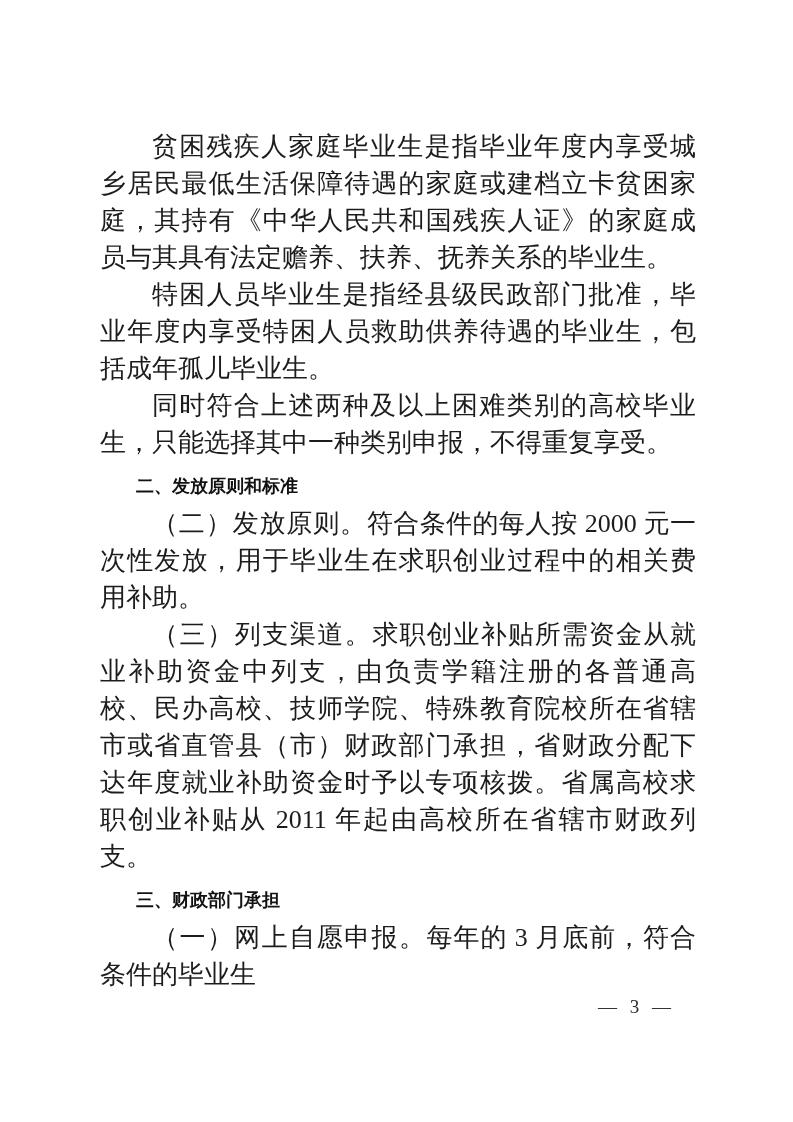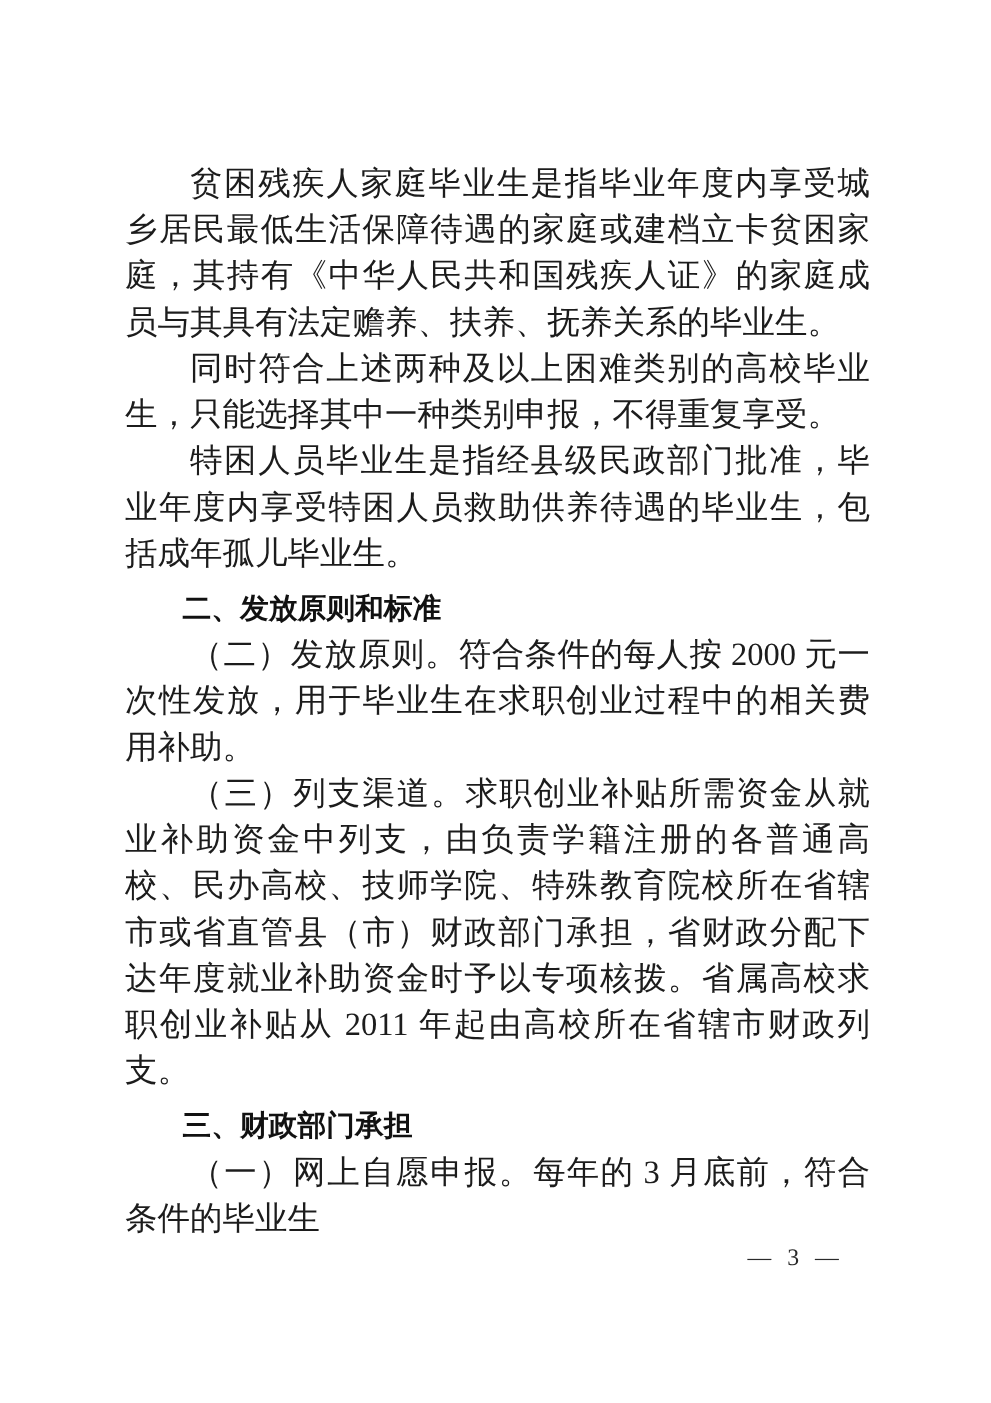--- a/index.html
+++ b/index.html
@@ -26,21 +26,21 @@
     margin: 0;
     font-size: 26px;
     line-height: 37px;
     text-align: justify;
     text-justify: inter-ideograph;
     text-indent: 2em;
     color: #1c1c1c;
   }
   .heading {
     margin: 7px 0 0 0;
-    font-size: 23px;
+    font-size: 18px;
     line-height: 37px;
     font-weight: bold;
     font-family: "Liberation Sans", sans-serif;
     text-indent: 2em;
     color: #111;
   }
   .lead {
     
     letter-spacing: 0.5px;
   }
@@ -56,23 +56,23 @@
 </style>
 </head>
 <body>
 
 <div class="page">
   <div class="doc-body">
 
     <p class="para">贫困残疾人家庭毕业生是指毕业年度内享受城乡居民最低生活保障待遇的家庭或建档立卡贫困家庭，其持有《中华人民共和国残疾人证》的家庭成员与其具有法定赡养、扶养、抚养关系的毕业生。</p>
 
 
+    <p class="para">特困人员毕业生是指经县级民政部门批准，毕业年度内享受特困人员救助供养待遇的毕业生，包括成年孤儿毕业生。</p>
+
     <p class="para">同时符合上述两种及以上困难类别的高校毕业生，只能选择其中一种类别申报，不得重复享受。</p>
-
-    <p class="para">特困人员毕业生是指经县级民政部门批准，毕业年度内享受特困人员救助供养待遇的毕业生，包括成年孤儿毕业生。</p>
 
     <h2 class="heading">二、发放原则和标准</h2>
 
 
     <p class="para"><span class="lead">（二）发放原则。</span><span>符合条件的每人按 2000 元一次性发放，用于毕业生在求职创业过程中的相关费用补助。</span></p>
 
     <p class="para"><span class="lead">（三）列支渠道。</span><span>求职创业补贴所需资金从就业补助资金中列支，由负责学籍注册的各普通高校、民办高校、技师学院、特殊教育院校所在省辖市或省直管县（市）财政部门承担，省财政分配下达年度就业补助资金时予以专项核拨。省属高校求职创业补贴从 2011 年起由高校所在省辖市财政列支。</span></p>
 
     <h2 class="heading">三、财政部门承担</h2>
 

